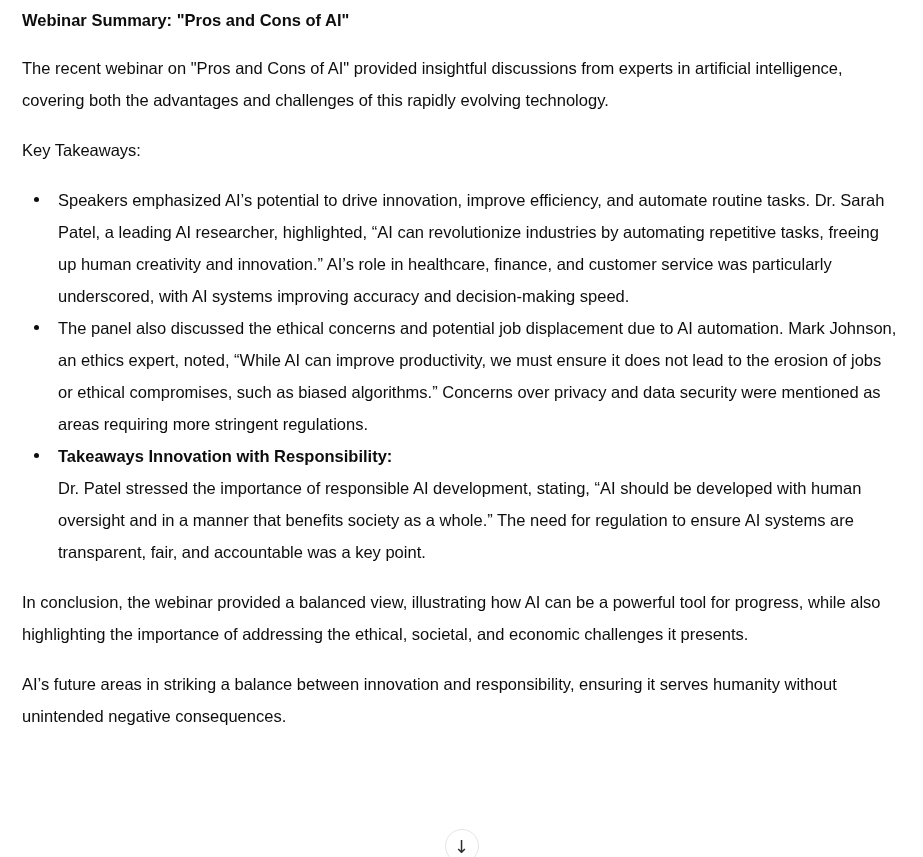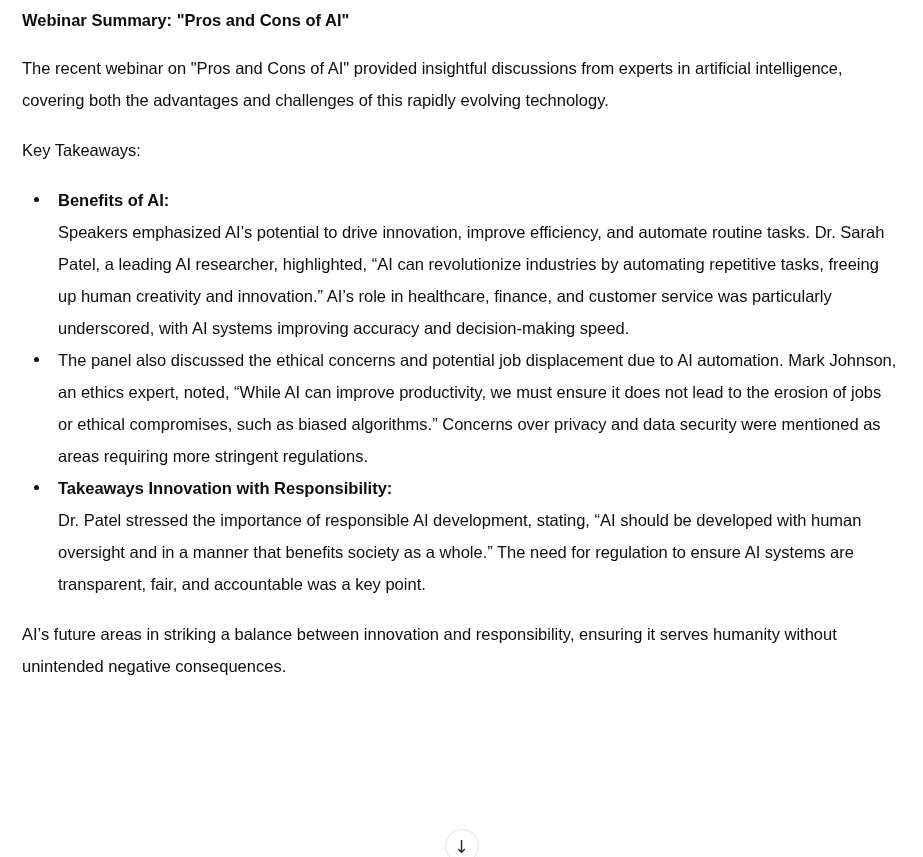--- a/index.html
+++ b/index.html
@@ -84,34 +84,34 @@
 
     <h3 class="doc-title">Webinar Summary: "Pros and Cons of AI"</h3>
 
     <p>The recent webinar on "Pros and Cons of AI" provided insightful discussions from experts in artificial intelligence, covering both the advantages and challenges of this rapidly evolving technology.</p>
 
     <p class="bold">Key Takeaways:</p>
 
     <ul class="takeaways">
       <li>
         <span class="bullet"></span>
-        <span class="li-label">Benefits of AI:</span>
         <span class="li-body">Speakers emphasized AI’s potential to drive innovation, improve efficiency, and automate routine tasks. Dr. Sarah Patel, a leading AI researcher, highlighted, “AI can revolutionize industries by automating repetitive tasks, freeing up human creativity and innovation.” AI’s role in healthcare, finance, and customer service was particularly underscored, with AI systems improving accuracy and decision-making speed.</span>
       </li>
       <li>
         <span class="bullet"></span>
         <span class="li-body">The panel also discussed the ethical concerns and potential job displacement due to AI automation. Mark Johnson, an ethics expert, noted, “While AI can improve productivity, we must ensure it does not lead to the erosion of jobs or ethical compromises, such as biased algorithms.” Concerns over privacy and data security were mentioned as areas requiring more stringent regulations.</span>
       </li>
       <li>
         <span class="bullet"></span>
         <span class="li-label">Takeaways Innovation with Responsibility:</span>
         <span class="li-body">Dr. Patel stressed the importance of responsible AI development, stating, “AI should be developed with human oversight and in a manner that benefits society as a whole.” The need for regulation to ensure AI systems are transparent, fair, and accountable was a key point.</span>
       </li>
     </ul>
 
+    <p>In conclusion, the webinar provided a balanced view, illustrating how AI can be a powerful tool for progress, while also highlighting the importance of addressing the ethical, societal, and economic challenges it presents.</p>
 
     <p>AI’s future areas in striking a balance between innovation and responsibility, ensuring it serves humanity without unintended negative consequences.</p>
 
   </main>
 
   <button class="scroll-btn" aria-label="arrow-down-icon">
     <span class="arrow-glyph">↓</span>
   </button>
 </div>
 

